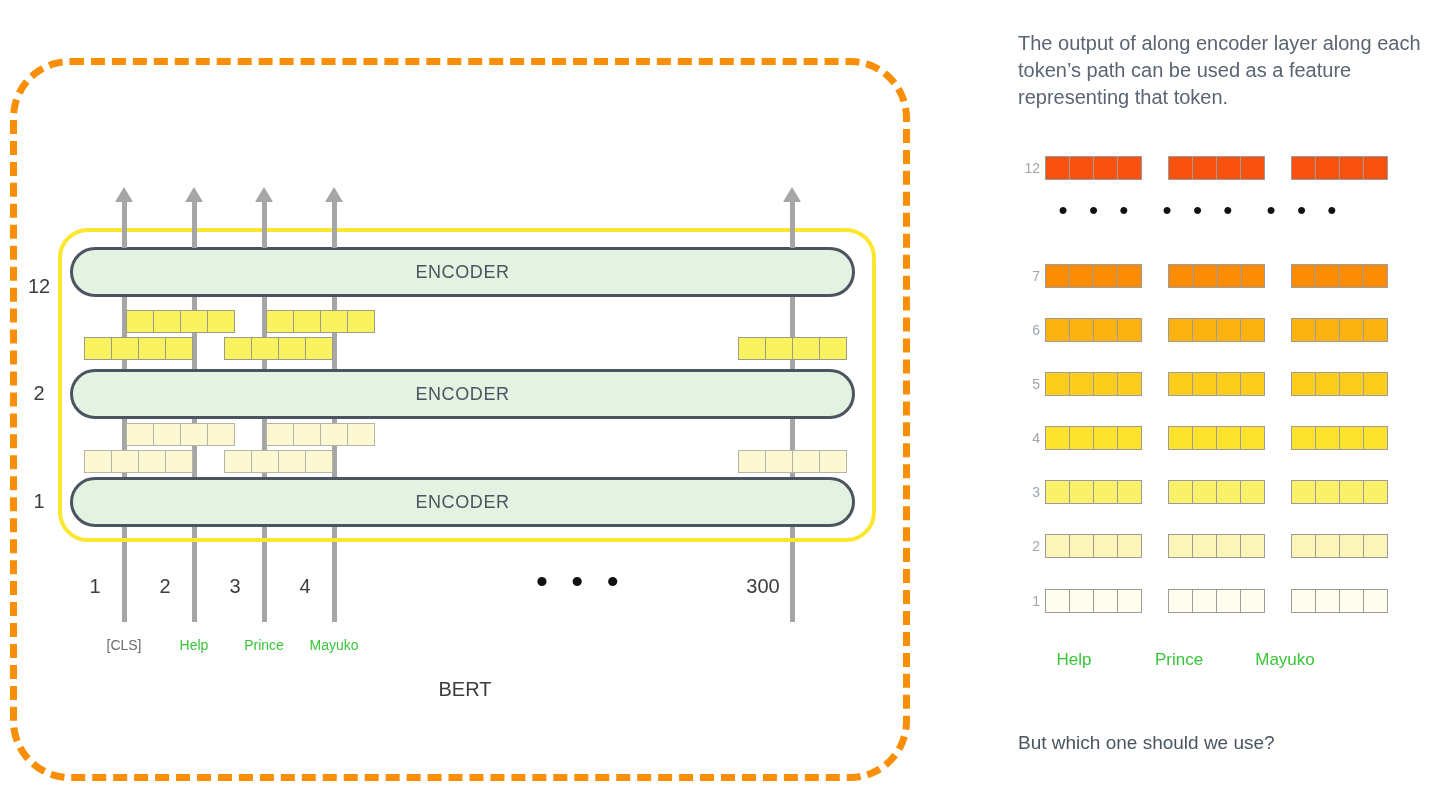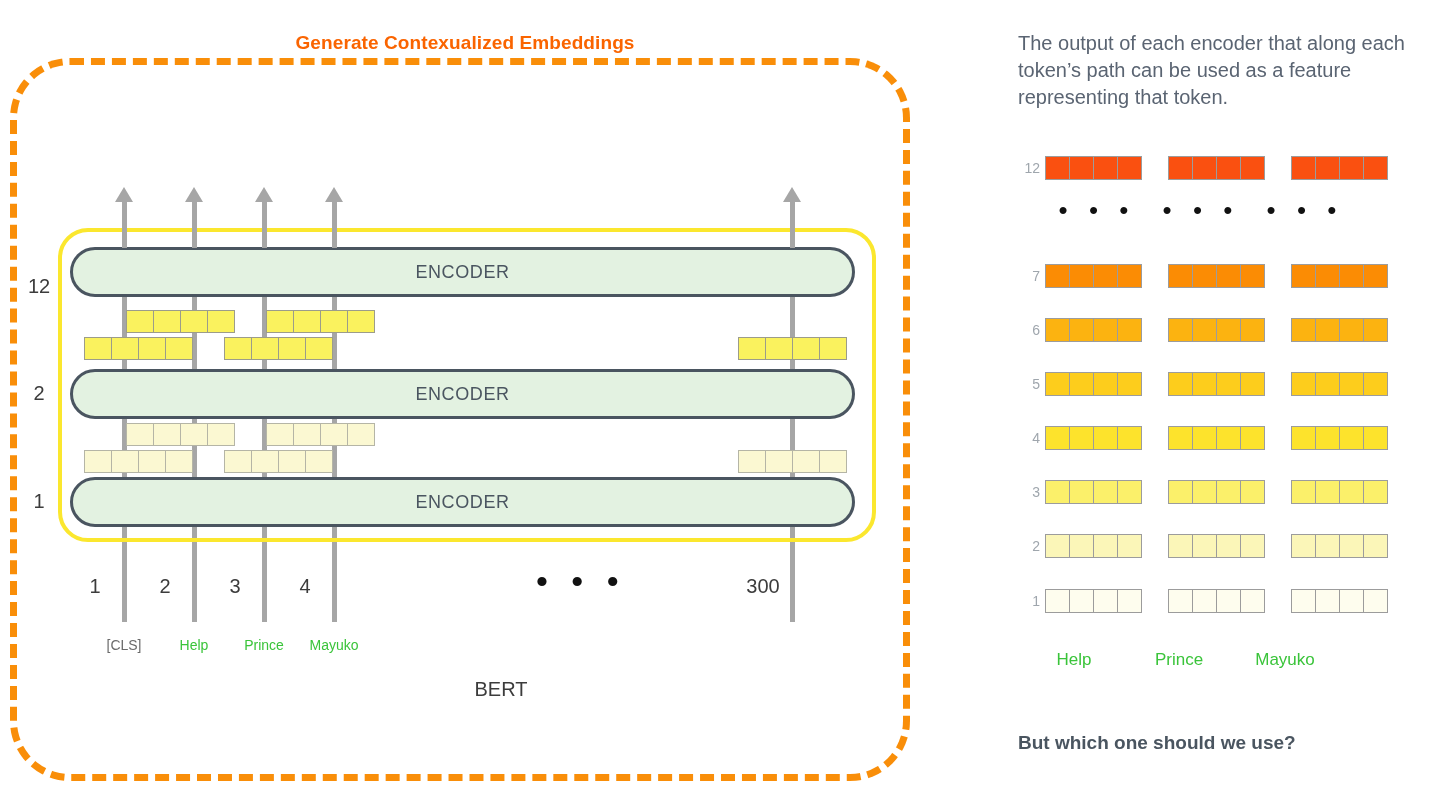--- a/index.html
+++ b/index.html
@@ -135,21 +135,20 @@
     letter-spacing:7px;
     line-height:14px;
   }
 
   #bert-label{
     position:absolute;
     left:0; top:678px; width:930px;
     text-align:center;
     color:#3C3C3C;
     font-size:20px;
-    padding-left:36px;
   }
 
   
   #feature-panel{
     position:absolute;
     left:1018px; top:0; width:417px; height:797px;
   }
 
   #feature-caption{
     position:absolute; left:0; top:30px; width:410px;
@@ -213,29 +212,28 @@
     text-align:center;
     white-space:nowrap;
     transform:translateX(-50%);
   }
 
   #feature-question{
     position:absolute;
     left:0; top:732px;
     color:#4A5560;
     font-size:19px;
-    font-weight:bold;
+    font-weight:normal;
   }
 </style>
 </head>
 <body>
 
 <div id="bert-panel">
 
-  <div id="panel-title">Generate Contexualized Embeddings</div>
   <div id="dashed-box"></div>
 
   <div id="token-paths">
       <div class="token-path" style="left: 121.5px; top: 228px; height: 394px;"></div>
       <div class="token-path" style="left: 191.5px; top: 228px; height: 394px;"></div>
       <div class="token-path" style="left: 261.5px; top: 228px; height: 394px;"></div>
       <div class="token-path" style="left: 331.5px; top: 228px; height: 394px;"></div>
       <div class="token-path" style="left: 789.5px; top: 228px; height: 394px;"></div>
     </div>
 
@@ -336,21 +334,21 @@
       <div class="tok-word" style="left: 194px; top: 637px;">Help</div>
       <div class="tok-word" style="left: 264px; top: 637px;">Prince</div>
       <div class="tok-word" style="left: 334px; top: 637px;">Mayuko</div>
     </div>
 
   <div id="ellipsis-bert">• • •</div>
   <div id="bert-label">BERT</div>
 </div>
 
 <div id="feature-panel">
-  <div id="feature-caption">The output of each encoder that along each token’s path can be used as a feature representing that token.</div>
+  <div id="feature-caption">The output of along encoder layer along each token’s path can be used as a feature representing that token.</div>
   <div id="layer-grid">
       <div class="grid-row" style="top: 8px;">
         <span class="row-label">12</span>
         <span class="cols">
           <span class="strip">
             <i style="background: rgb(250, 80, 16);"></i>
             <i style="background: rgb(250, 80, 16);"></i>
             <i style="background: rgb(250, 80, 16);"></i>
             <i style="background: rgb(250, 80, 16);"></i>
           </span>

